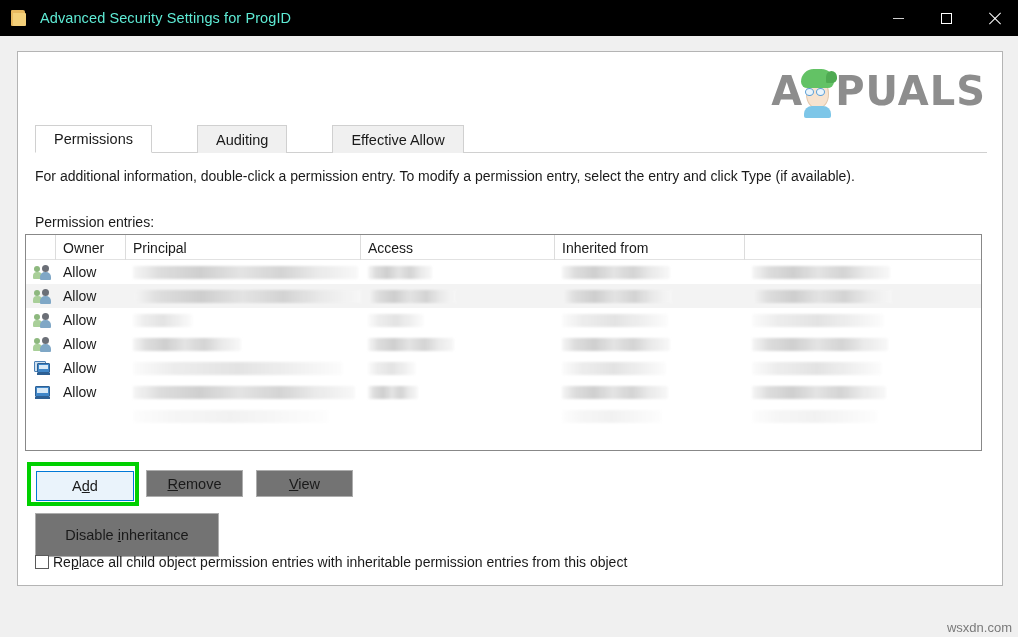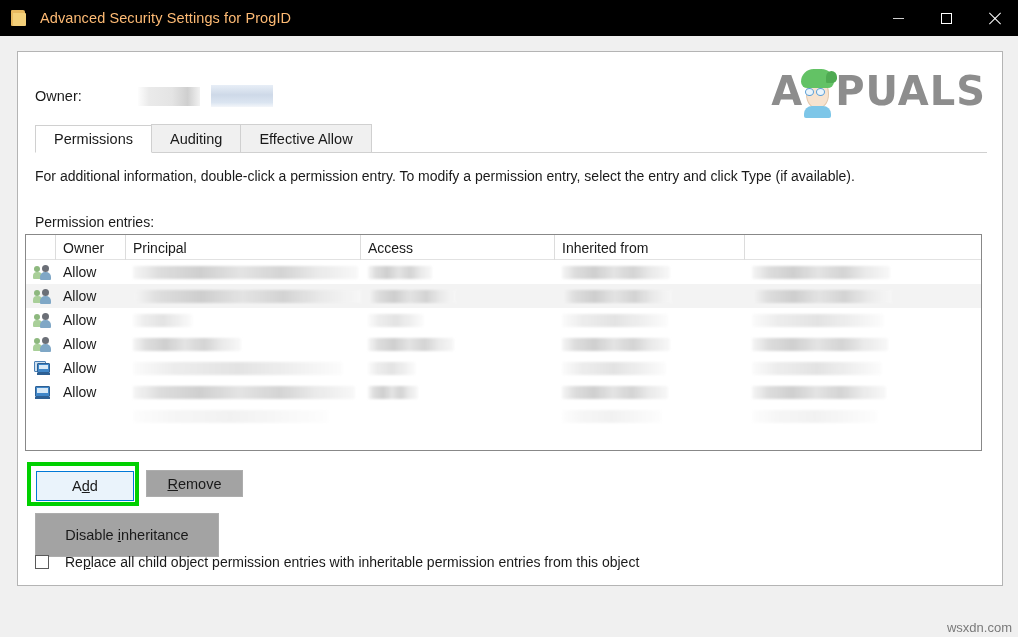--- a/index.html
+++ b/index.html
@@ -19,21 +19,21 @@
   .title-icon { margin-left: 11px; width: 17px; height: 19px; position: relative; }
   .folder-back {
     position: absolute; left: 0; top: 1px; width: 14px; height: 16px;
     background: #e8b960; border-radius: 1px 2px 1px 1px;
   }
   .folder-front {
     position: absolute; left: 2px; top: 4px; width: 13px; height: 13px;
     background: #f4d07a; border-radius: 0 1px 1px 1px;
   }
   .title-text {
-    color: #fdba74; font-size: 14.5px; margin-left: 12px;
+    color: #5eead4; font-size: 14.5px; margin-left: 12px;
     letter-spacing: .1px; white-space: nowrap;
   }
   .win-buttons { position: absolute; right: 0; top: 0; height: 36px; display: flex; }
   .win-btn {
     width: 48px; height: 36px; display: flex; align-items: center; justify-content: center;
     color: #ffffff;
   }
   .glyph-min { width: 11px; height: 1px; background: #cfcfcf; }
   .glyph-max { width: 11px; height: 11px; border: 1px solid #ffffff; }
   .glyph-close { position: relative; width: 13px; height: 13px; }
@@ -89,21 +89,21 @@
   .owner-value { margin-left: 56px; display: flex; align-items: center; }
   .redact { display: inline-block; }
   .redact.g1 { width: 62px; height: 19px;
     background: linear-gradient(90deg,#fdfdfd 0%,#eaeaea 18%,#e4e4e4 55%,#cfcfcf 80%,#f2f2f2 100%); }
   .redact.g2 { width: 62px; height: 22px; margin-left: 11px;
     background: linear-gradient(180deg,#e7eef7 0%,#ced9e8 45%,#dbe5f1 80%,#f3f6fa 100%); }
 
   
   .tabstrip {
     position: absolute; left: 17px; top: 73px; width: 952px; height: 28px;
-    border-bottom: 1px solid #d0d0d0; display: flex; align-items: flex-end;
+    border-bottom: 1px solid #d0d0d0; display: flex; align-items: flex-start; gap: 46px;
   }
   .tab {
     height: 28px; padding: 0 18px; font-size: 14.5px; color: #1a1a1a;
     display: flex; align-items: center; justify-content: center;
     background: #f0f0f0; border: 1px solid #d0d0d0; border-bottom: none;
     margin-right: -1px; white-space: nowrap;
   }
   .tab.active { background: #ffffff; border-bottom: 1px solid #ffffff; margin-bottom: -1px; }
 
   
@@ -188,21 +188,21 @@
   .ico-pc .pc-base {
     position: absolute; left: 3px; top: 13px; width: 13px; height: 2px;
     background: #2d5f93;
   }
   .ico-pc.single .pc-front { left: 1px; top: 2px; width: 15px; height: 11px; }
   .ico-pc.single .pc-screen { left: 3px; top: 4px; width: 11px; height: 5px; }
   .ico-pc.single .pc-base { left: 1px; top: 13px; width: 15px; }
 
   
   .btn {
-    height: 28px; background: #a3a3a3; border: 1px solid #adadad;
+    height: 28px; background: #737373; border: 1px solid #adadad;
     font-family: "Liberation Sans", sans-serif; font-size: 14.5px; color: #1a1a1a;
     display: inline-flex; align-items: center; justify-content: center; cursor: default;
   }
   .btn.hover { background: #eaf3fb; border: 1px solid #0078d7; }
 
   .add-wrap {
     position: absolute; left: 9px; top: 410px; width: 112px; height: 44px;
     border: 4px solid #00d000;
   }
   .btn-add { position: absolute; left: 5px; top: 5px; width: 98px; height: 30px; }
@@ -210,21 +210,21 @@
   .btn-view   { position: absolute; left: 238px; top: 418px; width: 97px; height: 27px; }
   .btn-disable-inh { position: absolute; left: 17px; top: 461px; width: 184px; height: 44px; }
   u.acc { text-decoration: underline; }
 
   
   .cbrow { position: absolute; left: 17px; top: 502px; display: flex; align-items: center; }
   .cbox {
     width: 14px; height: 14px; border: 1px solid #5a5a5a; background: #ffffff;
     display: inline-block; flex: none;
   }
-  .cblabel { margin-left: 16px; font-size: 14px; color: #1a1a1a; white-space: nowrap; }
+  .cblabel { margin-left: 4px; font-size: 14px; color: #1a1a1a; white-space: nowrap; }
 
   
   .footer { position: absolute; left: 0; top: 586px; width: 1018px; height: 51px; background: #f0f0f0; }
   .watermark {
     position: absolute; right: 6px; bottom: 2px; font-size: 13px; color: #7a7a7a;
     font-family: "Liberation Sans", sans-serif;
   }
 </style>
 </head>
 <body>
@@ -257,27 +257,20 @@
       <span class="brand-mascot">
         <span class="mascot-face"></span>
         <span class="mascot-hair"></span>
         <span class="mascot-glass l"></span>
         <span class="mascot-glass r"></span>
         <span class="mascot-body"></span>
       </span>
       <span class="brand-text">PUALS</span>
     </div>
 
-    <div class="owner-row">
-      <span class="owner-label">Owner:</span>
-      <span class="owner-value">
-        <span class="redact g1"></span>
-          <span class="redact g2"></span>
-      </span>
-    </div>
 
     <div class="tabstrip">
       <div class="tab active">Permissions</div>
       <div class="tab">Auditing</div>
       <div class="tab">Effective Allow</div>
     </div>
 
     <div class="info-text">For additional information, double-click a permission entry. To modify a permission entry, select the entry and click Type (if available).</div>
     <div class="entries-label">Permission entries:</div>
 
@@ -463,20 +456,23 @@
 
     <div class="add-wrap">
       <div class="btn hover btn-add">
         <span>A<u class="acc">d</u>d</span>
       </div>
     </div>
 
     <div class="btn btn-remove">
       <span><u class="acc">R</u>emove</span>
     </div>
+    <div class="btn btn-view">
+      <span><u class="acc">V</u>iew</span>
+    </div>
     <div class="btn btn-disable-inh">
       <span>Disable <u class="acc">i</u>nheritance</span>
     </div>
 
     <div class="cbrow">
       <span class="cbox"></span>
       <span class="cblabel">Re<u class="acc">p</u>lace all child object permission entries with inheritable permission entries from this object</span>
     </div>
   </div>
 

